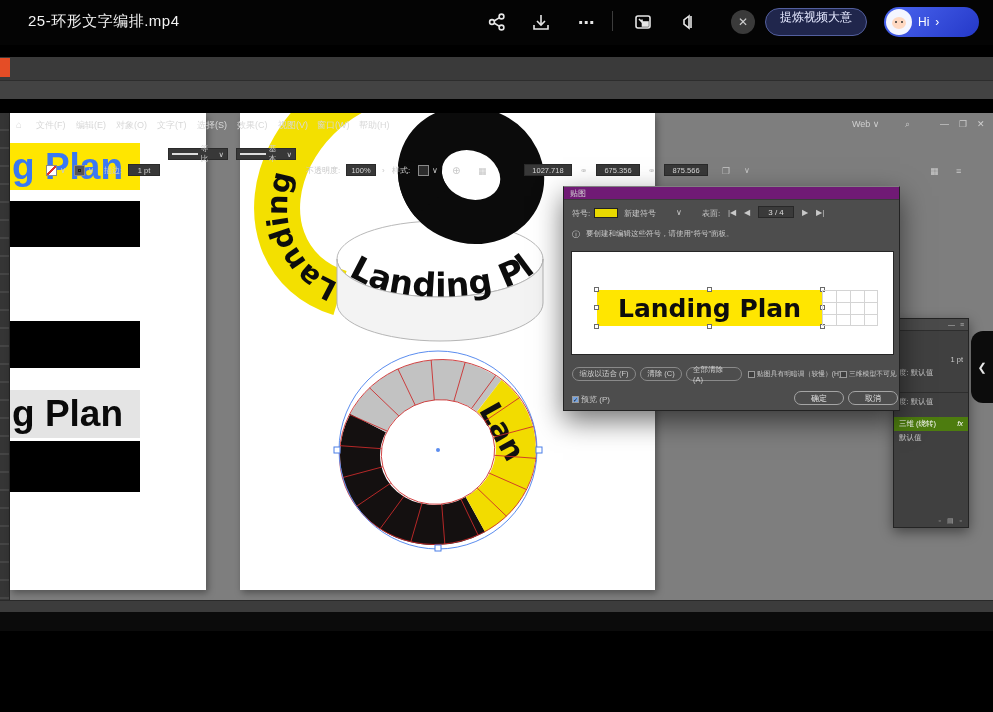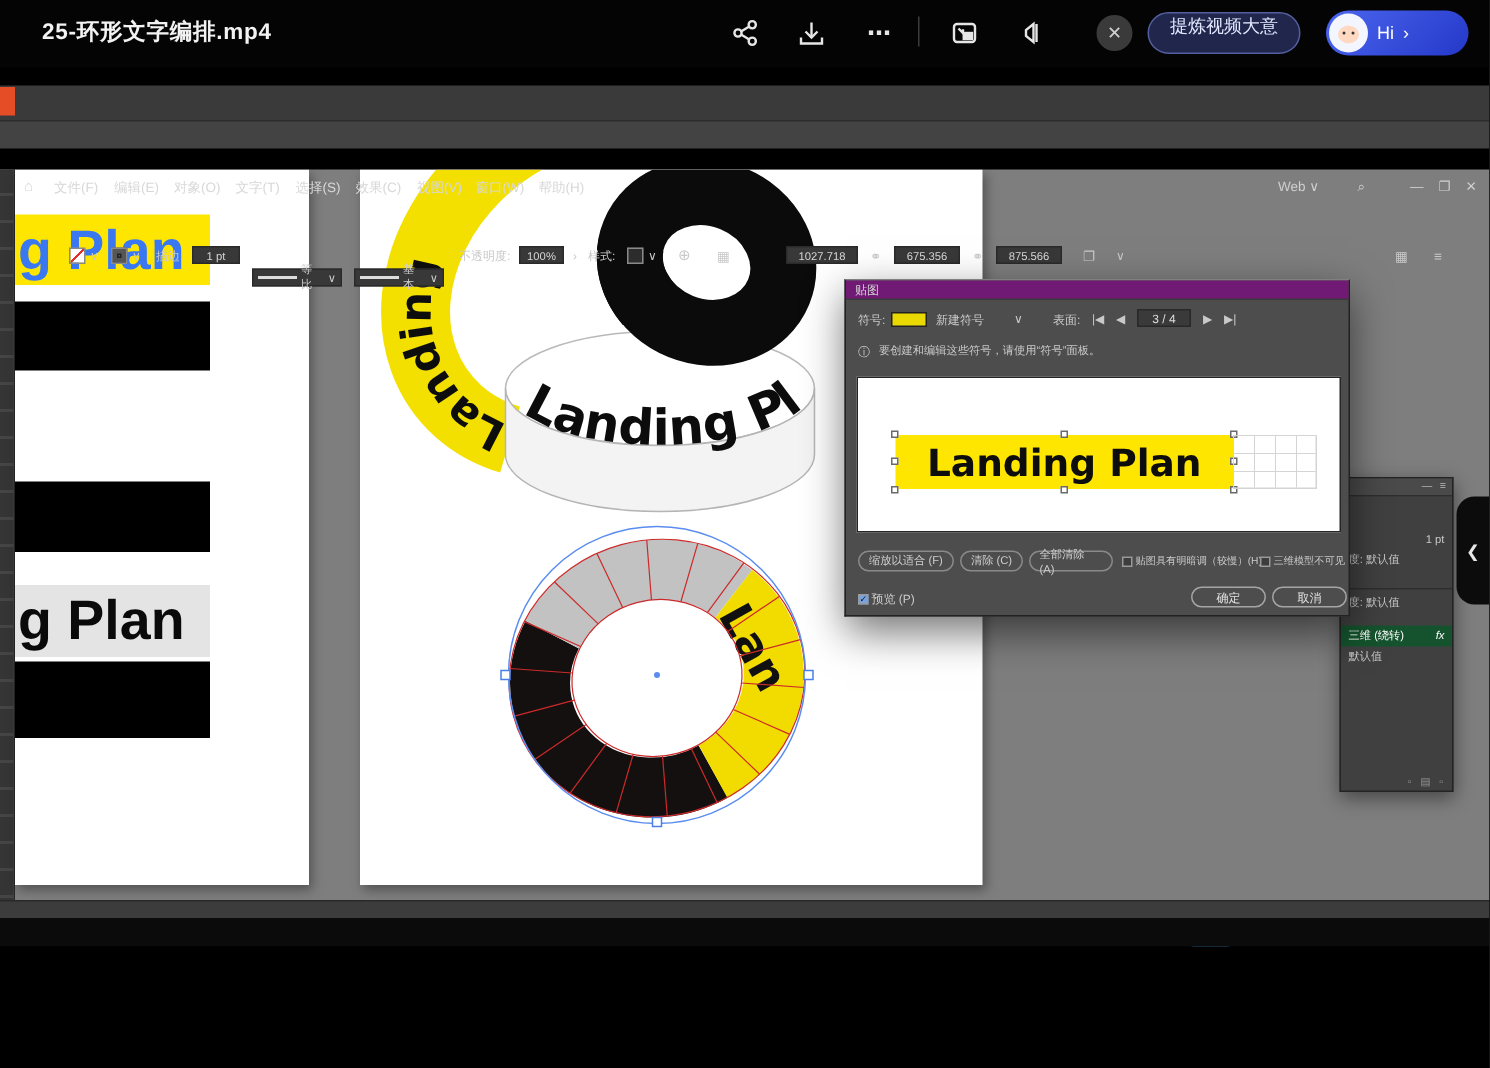--- a/index.html
+++ b/index.html
@@ -3,21 +3,21 @@
 <meta charset="utf-8">
 <style>
   *{margin:0;padding:0;box-sizing:border-box}
   html,body{width:993px;height:712px;background:#000;overflow:hidden}
   body{font-family:"Liberation Sans","DejaVu Sans",sans-serif;-webkit-font-smoothing:antialiased}
   .abs{position:absolute}
   #stage{position:relative;width:993px;height:712px;background:#000;overflow:hidden}
 
   
   #topbar{left:0;top:0;width:993px;height:45px;background:#040404;z-index:50}
-  .vtitle{left:28px;top:12px;font-size:15px;font-weight:700;color:#f2f2f2;letter-spacing:.5px}
+  .vtitle{left:28px;top:12px;font-size:15px;font-weight:400;color:#f2f2f2;letter-spacing:.5px}
   .tico{top:11px;width:22px;height:22px;color:#e6e6e6;display:flex;align-items:center;justify-content:center}
   .tico svg{stroke:#e6e6e6;fill:none;stroke-width:1.6}
   .tdiv{left:612px;top:11px;width:1px;height:20px;background:#3c3c3c}
   .closec{left:731px;top:10px;width:24px;height:24px;border-radius:50%;background:#3a3a3a;color:#cfcfcf;
           font-size:12px;display:flex;align-items:center;justify-content:center}
   .pill{left:765px;top:8px;height:28px;padding:0 14px;border-radius:14px;background:#20264c;
         border:1px solid #535f9e;color:#e4e8ff;font-size:12px;display:flex;align-items:flex-start}
   .avpill{left:884px;top:7px;width:95px;height:30px;border-radius:15px;
           background:linear-gradient(135deg,#4b66f0,#2438c8);display:flex;align-items:center;gap:6px;padding:0 10px 0 2px}
   .avatar{width:26px;height:26px;border-radius:50%;background:#f4f6ff;position:relative;overflow:hidden;flex:0 0 auto}
@@ -30,21 +30,21 @@
   .ailogo{left:0;top:59px;width:10px;height:19px;background:#e44d26}
   .menuitem{top:62px;font-size:9px;color:#d8d8d8}
   .abright{top:62px;font-size:9px;color:#cfcfcf}
   #ctrlbar{left:0;top:80px;width:993px;height:19px;background:#434343;border-top:1px solid #2d2d2d;z-index:2}
   .cbl{top:85px;font-size:8px;color:#c9c9c9;line-height:10px}
   .swatch{top:84px;width:11px;height:11px;border:1px solid #8a8a8a;background:#fff}
   .swnone{background:linear-gradient(135deg,#fff 43%,#e0312f 43%,#e0312f 57%,#fff 57%)}
   .swstroke{background:#565656;box-shadow:inset 0 0 0 3px #565656,inset 0 0 0 4px #222}
   .field{top:83px;height:12px;background:#383838;border:1px solid #2a2a2a;color:#d6d6d6;font-size:7.5px;
          display:flex;align-items:center;justify-content:center}
-  .ddl{top:98px;height:12px;background:#383838;border:1px solid #2a2a2a;color:#cfcfcf;font-size:7.5px;
+  .ddl{top:67px;height:12px;background:#383838;border:1px solid #2a2a2a;color:#cfcfcf;font-size:7.5px;
        display:flex;align-items:center;gap:3px;padding:0 3px}
   .ddl .ln{display:inline-block;width:26px;height:2px;background:#ddd}
   #tabbar{left:0;top:99px;width:993px;height:14px;background:#262626;z-index:2}
   .doctab{left:10px;top:99px;height:14px;background:#3d3d3d;border-right:1px solid #1c1c1c;color:#c3c3c3;
           font-size:8px;display:flex;align-items:center;gap:6px;padding:0 7px}
 
   
   #canvas{left:0;top:113px;width:993px;height:487px;background:#7e7e7e;z-index:1;overflow:hidden}
   #tools{left:0;top:0;width:10px;height:487px;background:repeating-linear-gradient(to bottom,#353535 0 16px,#454545 16px 18px);border-right:1px solid #262626}
   .artboard{background:#fff;box-shadow:2px 3px 7px rgba(0,0,0,.35)}
@@ -52,21 +52,21 @@
   .bar{left:0;width:130px;overflow:hidden;display:flex;align-items:center}
   .bar span{font-weight:700;white-space:nowrap;padding-left:2px}
   #ab2{left:240px;top:0;width:415px;height:477px;overflow:hidden}
 
   
   .panel{background:#404040;border:1px solid #242424;box-shadow:0 4px 12px rgba(0,0,0,.45);z-index:3}
   #apanel{left:893px;top:205px;width:76px;height:210px}
   .phead{height:12px;background:#4a4a4a;border-bottom:1px solid #2e2e2e;display:flex;align-items:center;
          justify-content:flex-end;gap:5px;padding:0 4px;color:#bbb;font-size:7px}
   .prow{font-size:7.5px;color:#c8c8c8;padding:2px 5px}
-  .prow.sel{background:#14532d;color:#fff;display:flex;justify-content:space-between;align-items:flex-start}
+  .prow.sel{background:#4d7c0f;color:#fff;display:flex;justify-content:space-between;align-items:flex-start}
   .pfoot{position:absolute;bottom:2px;right:4px;font-size:7px;color:#9e9e9e;letter-spacing:2px}
   #drawer{left:971px;top:331px;width:22px;height:72px;background:#0c0c0c;border-radius:12px 0 0 12px;z-index:40;
           display:flex;align-items:center;justify-content:center;color:#e8e8e8;font-size:11px}
 
   
   #dlg{left:563px;top:186px;width:337px;height:225px;background:#4d4d4d;border:1px solid #222;
        border-top:1px solid #808080;box-shadow:0 10px 26px rgba(0,0,0,.55);z-index:10}
   .dtitle{left:0;top:0;width:100%;height:13px;background:#701a75;border-bottom:1px solid #3a3a3a;
           color:#d2d2d2;font-size:8px;line-height:13px;padding-left:6px}
   .dtext{font-size:8px;color:#c9c9c9}

